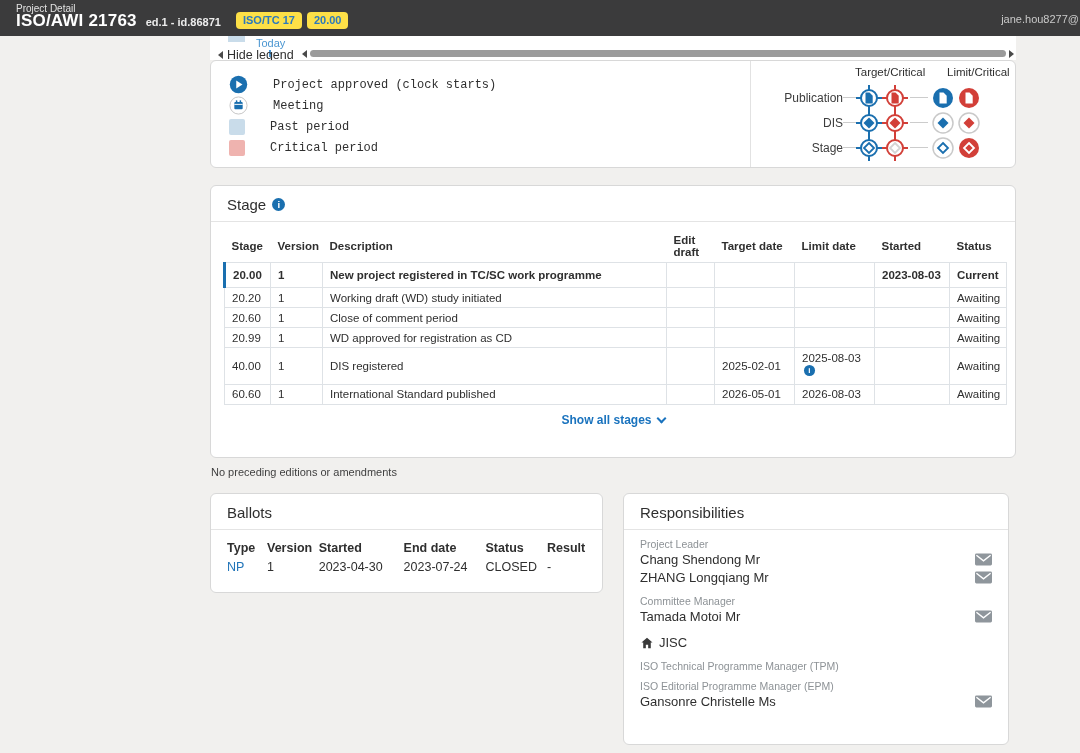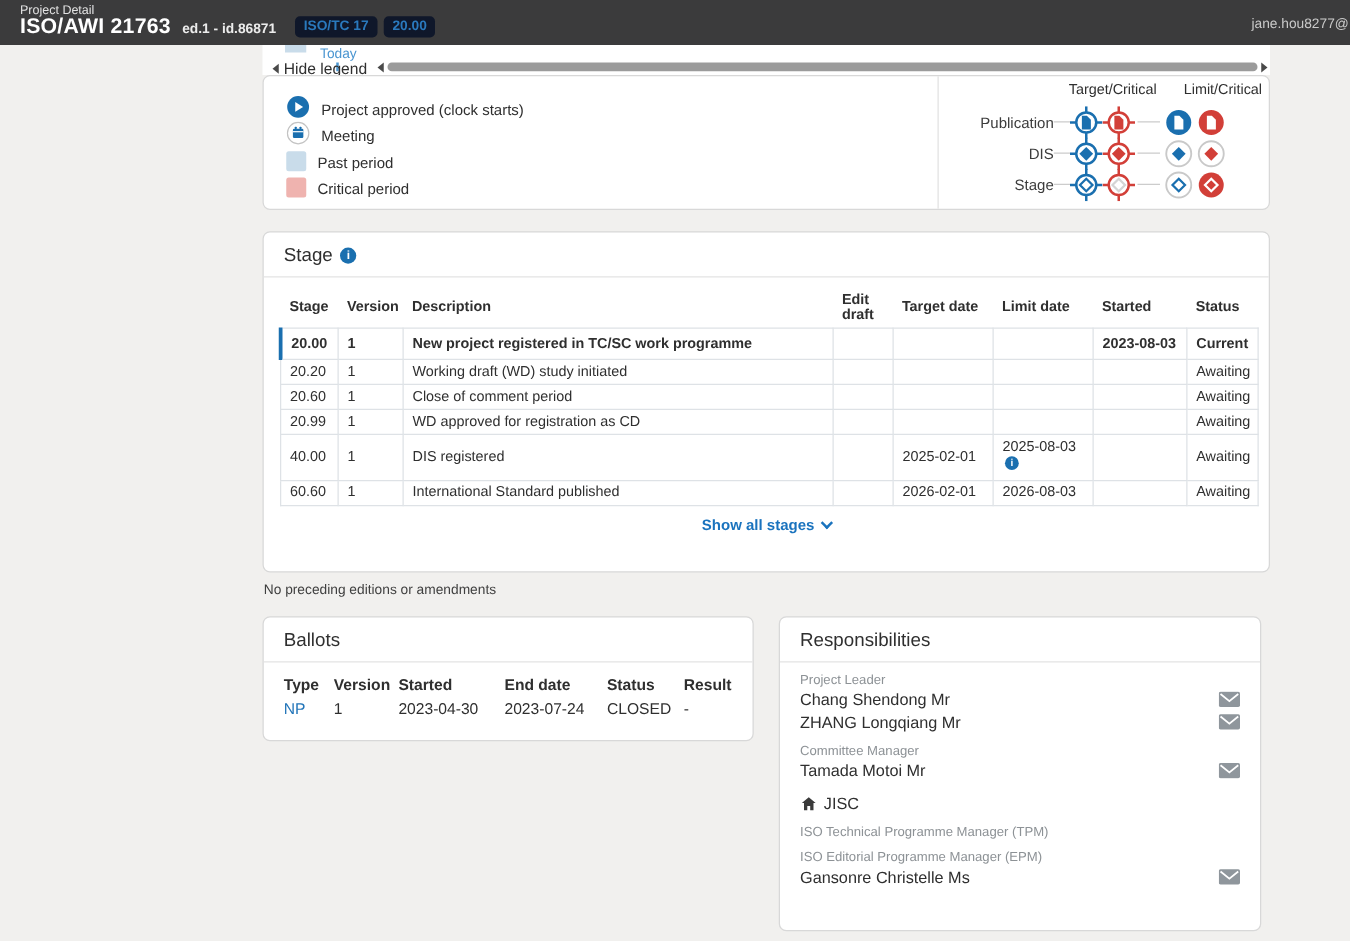--- a/index.html
+++ b/index.html
@@ -6,42 +6,42 @@
   body { margin: 0; font-family: "Liberation Sans", sans-serif; background:#e8e7e5; }
   .screen { position: relative; width: 1080px; height: 753px; background: #f1f0ee; overflow: hidden; }
 
   
   .topbar { position: absolute; left:0; top:0; width:100%; height:36px; background:#3b3b3c; color:#fff; }
   .kicker { position:absolute; left:16px; top:3px; font-size:10px; color:#e2e2e2; }
   .title-row { position:absolute; left:16px; top:11px; display:flex; align-items:baseline; gap:9px; }
   .proj-title { font-size:17px; font-weight:bold; letter-spacing:.2px; }
   .proj-sub { font-size:11px; font-weight:bold; color:#ececec; }
   .badges { display:flex; gap:5px; position:relative; top:-2px; margin-left:6px; }
-  .badge { background:#0f172a; color:#2a79bd; font-size:11px; font-weight:bold; padding:1.5px 7px; border-radius:4px; line-height:1.3; }
+  .badge { background:#fde047; color:#2a79bd; font-size:11px; font-weight:bold; padding:1.5px 7px; border-radius:4px; line-height:1.3; }
   .user-email { position:absolute; right:1px; top:13px; font-size:11px; color:#c9c9c9;margin-left:28px; }
 
   
   .timeline-strip { position:absolute; left:210px; top:36px; width:806px; height:24px; background:#fff; }
   .past-band { position:absolute; left:18px; top:0; width:17px; height:6px; background:#c9dcea; }
   .today-label { position:absolute; left:46px; top:1px; font-size:11px; color:#4b96d1; }
   .today-tick { position:absolute; left:59px; top:14px; width:2px; height:7px; background:#4b96d1; }
   .hide-legend { position:absolute; left:8px; top:12px; font-size:12.5px; color:#2f2f2f; display:flex; align-items:center; gap:4px; cursor:pointer; }
   .tri-left { width:0; height:0; border-top:4px solid transparent; border-bottom:4px solid transparent; border-right:5px solid #4a4a4a; }
   .tri-right { width:0; height:0; border-top:4px solid transparent; border-bottom:4px solid transparent; border-left:5px solid #4a4a4a; }
   .scrollbar { position:absolute; left:92px; top:13px; width:712px; height:9px; display:flex; align-items:center; gap:3px; }
   .sb-thumb { flex:1; height:7px; background:#9b9b9b; border-radius:4px; }
 
   
   .card { position:absolute; background:#fff; border:1px solid #d8d8d8; border-radius:6px; }
   .card-title-row { padding:10px 16px 8px; border-bottom:1px solid #e4e4e4; font-size:15px; color:#2f2f2f; display:flex; align-items:center; gap:6px; }
 
   
   .legend-card { left:210px; top:60px; width:806px; height:108px; display:flex; }
   .legend-left { width:540px; padding:13px 0 0 18px; border-right:1px solid #e2e2e2; }
-  .legend-item { display:flex; align-items:flex-end; gap:9px; height:21px; }
+  .legend-item { display:flex; align-items:center; gap:25px; height:21px;font-family:Liberation Mono, monospace; }
   .legend-label { font-size:12px; color:#2f2f2f; }
   .swatch { width:16px; height:16px; border-radius:2px; display:inline-block; }
   .legend-right { flex:1; padding:4px 0 0 4px; position:relative; }
   .mhead { position:absolute; top:5px; font-size:11.5px; color:#2f2f2f; }
   .mhead.target { left:104px; }
   .mhead.limit { left:196px; }
   .mrow { display:flex; align-items:center; height:25px; margin-top:0; }
   .mrow:first-of-type { margin-top:20px; }
   .mlabel { width:88px; text-align:right; font-size:12px; color:#3c3c3c; }
   .mconn { width:13px; height:1px; background:#ccc; }
@@ -360,21 +360,21 @@
     <td>2025-08-03<span class="info-badge info-sup">i</span></td>
     <td></td>
     <td>Awaiting</td>
   </tr>
 
   <tr>
     <td>60.60</td>
     <td>1</td>
     <td>International Standard published</td>
     <td></td>
-    <td>2026-02-01</td>
+    <td>2026-05-01</td>
     <td>2026-08-03</td>
     <td></td>
     <td>Awaiting</td>
   </tr>
 </tbody>
       </table>
     </div>
     <div class="show-all">
       <span>Show all stages</span><span class="chev"></span>
     </div>

